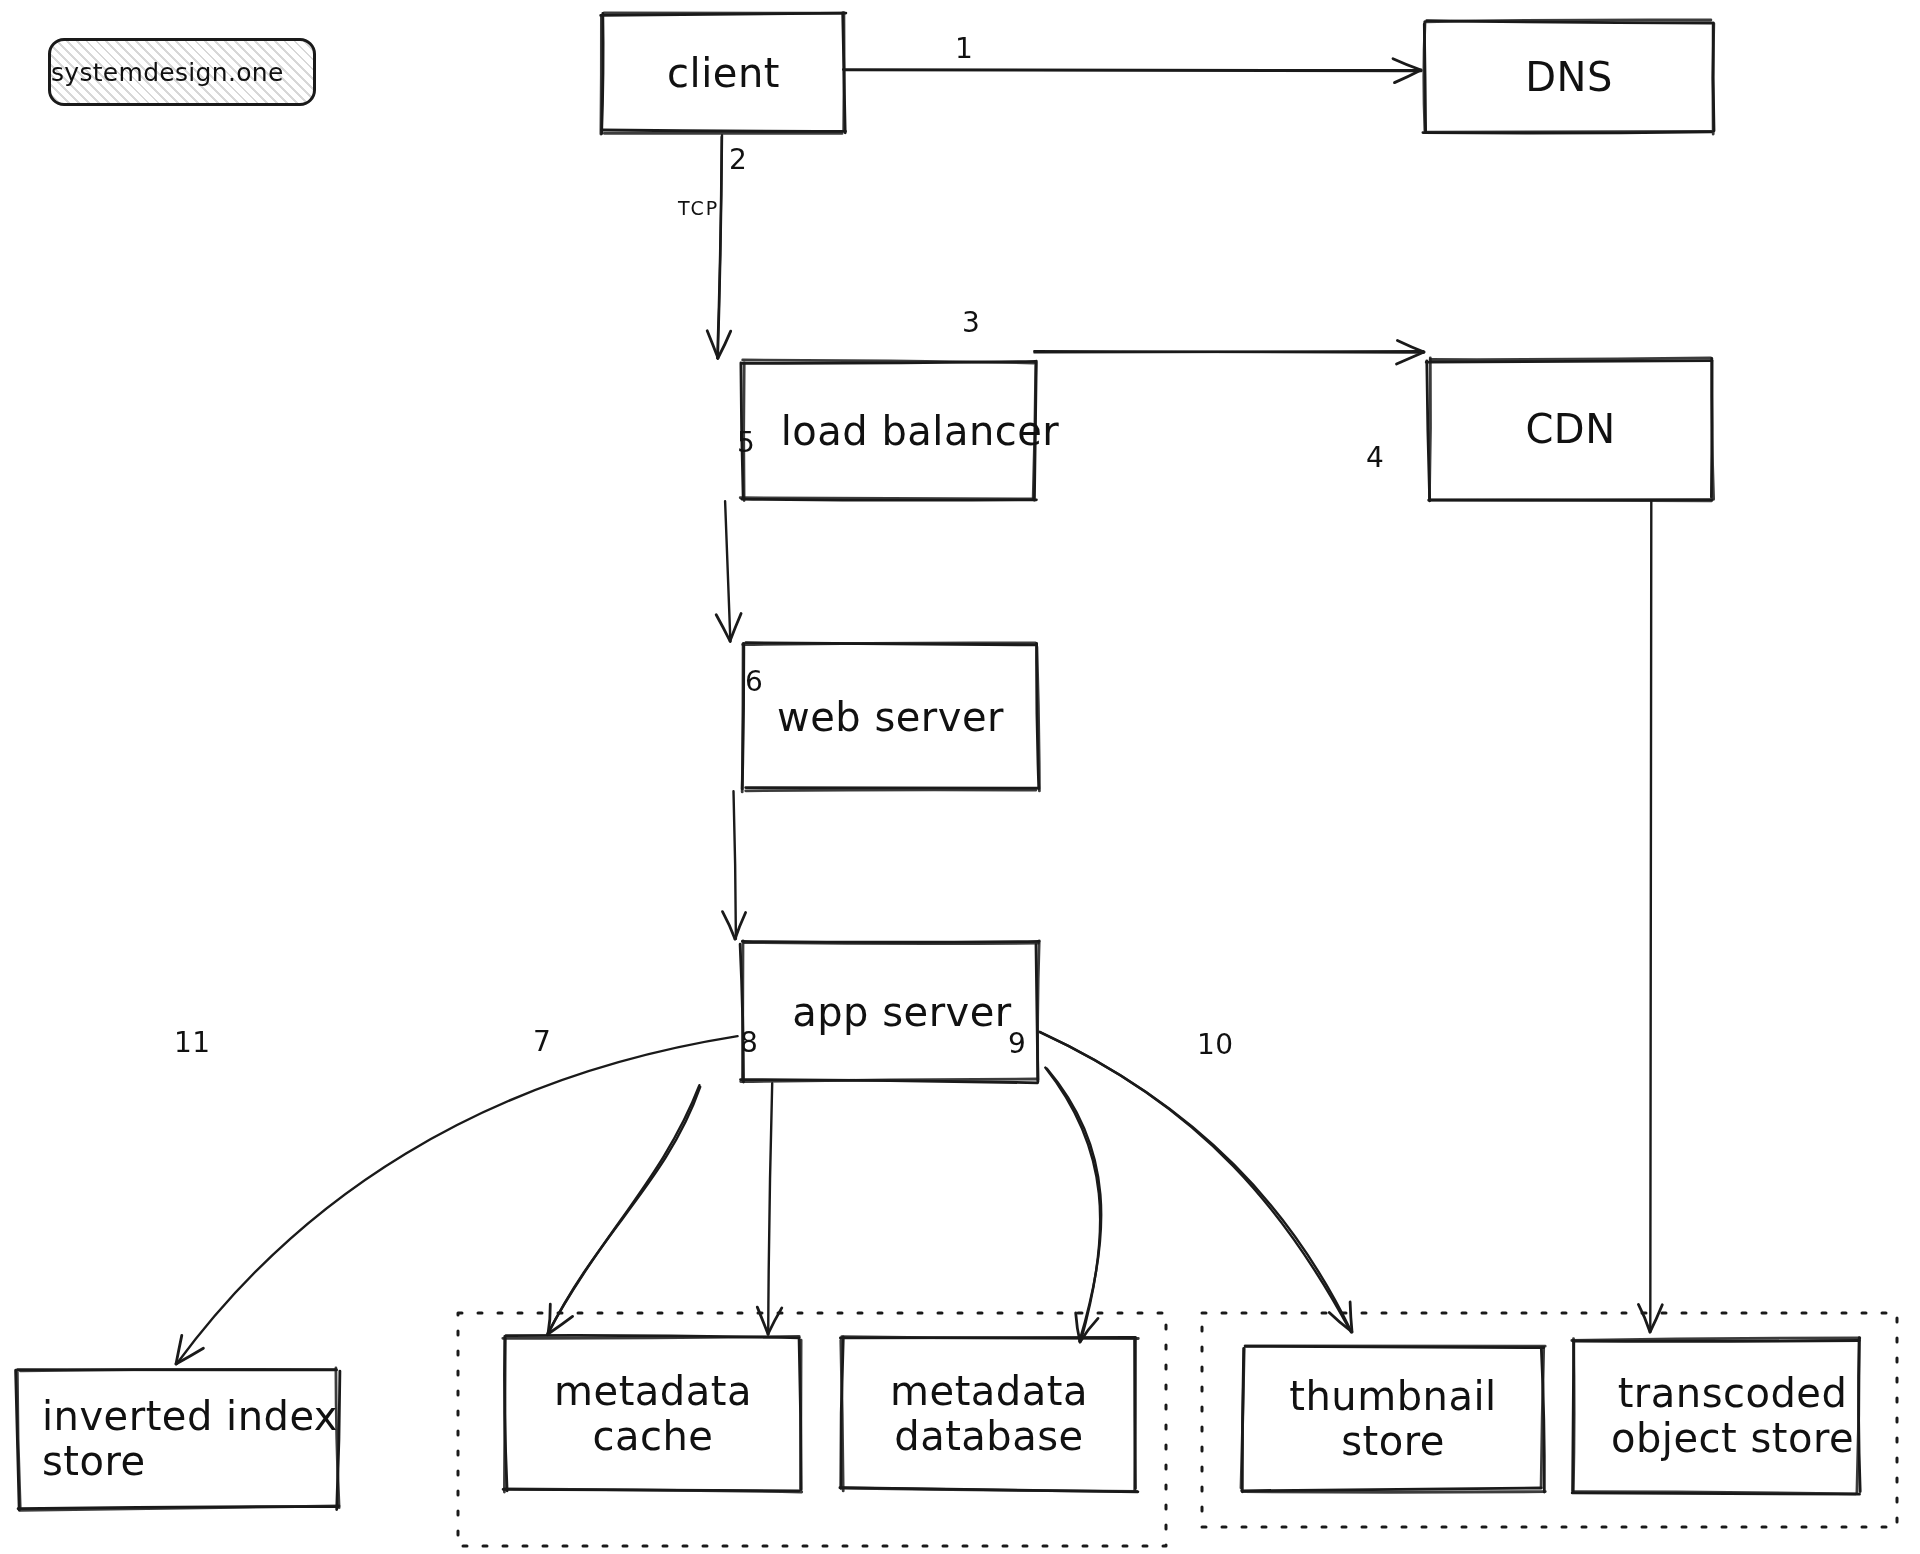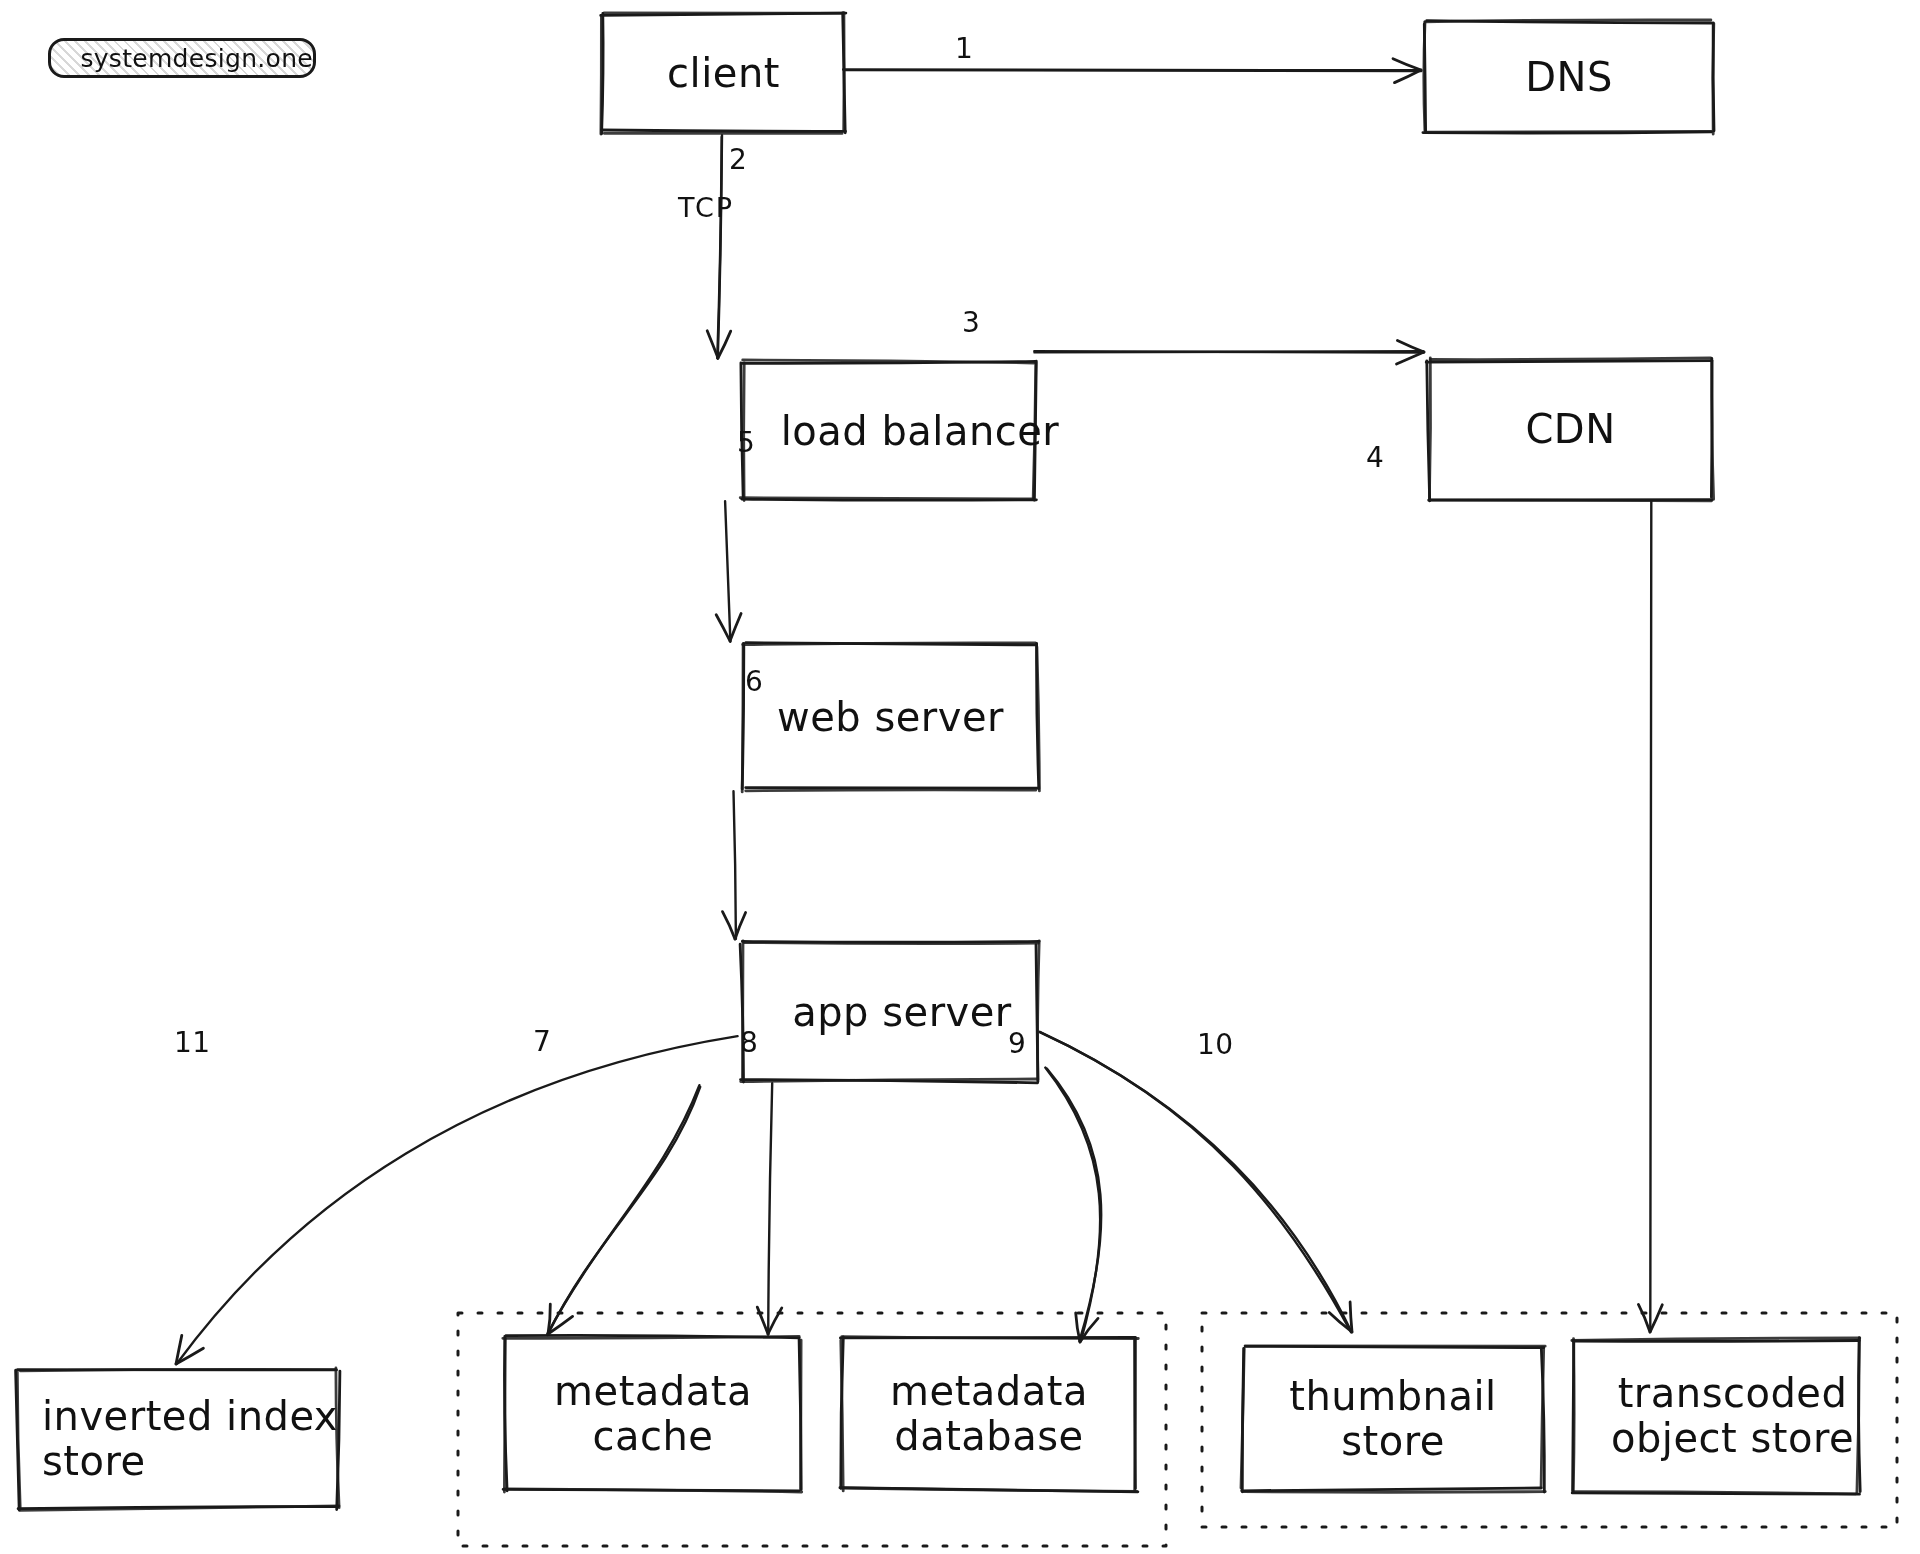--- a/index.html
+++ b/index.html
@@ -45,32 +45,32 @@
   .edge-label {
     font-size: 28px;
     line-height: 30px;
     letter-spacing: 0.5px;
   }
   .badge {
     position: absolute;
     left: 48px;
     top: 38px;
     width: 268px;
-    height: 40px;
+    height: 68px;
     border: 3px solid #1a1a1a;
     border-radius: 16px;
     background-color: #f2f2f2;
     background-image: repeating-linear-gradient(
        45deg,
        #ffffff 0px, #ffffff 5px,
        #d8d8d8 5px, #d8d8d8 7px);
     box-sizing: border-box;
     display: flex;
     align-items: center;
-    justify-content: flex-end;
+    justify-content: flex-start;
   }
   .badge-label {
     position: static;
     font-size: 25px;
     letter-spacing: 0.3px;
     color: #111111;
   }
 </style>
 </head>
 <body>
@@ -231,21 +231,21 @@
 database</span></div>
     <div class="node-label" style="left: 1243px; top: 1348px; width: 300px; height: 142px;"><span>thumbnail
 store</span></div>
     <div class="node-label" style="left: 1572px; top: 1340px; width: 321px; height: 152px;"><span>transcoded
 object store</span></div>
   </div>
 
 <div id="edge-labels">
     <div class="edge-label" style="left: 955px; top: 34px;">1</div>
     <div class="edge-label" style="left: 729px; top: 145px;">2</div>
-    <div class="edge-label" style="left: 678px; top: 193px; font-size: 27px; letter-spacing: 2px;">TCP</div>
+    <div class="edge-label" style="left: 678px; top: 193px; font-size: 19px; letter-spacing: 2px;">TCP</div>
     <div class="edge-label" style="left: 962px; top: 308px;">3</div>
     <div class="edge-label" style="left: 1366px; top: 443px;">4</div>
     <div class="edge-label" style="left: 737px; top: 428px;">5</div>
     <div class="edge-label" style="left: 745px; top: 667px;">6</div>
     <div class="edge-label" style="left: 533px; top: 1027px;">7</div>
     <div class="edge-label" style="left: 740px; top: 1028px;">8</div>
     <div class="edge-label" style="left: 1008px; top: 1029px;">9</div>
     <div class="edge-label" style="left: 1197px; top: 1030px;">10</div>
     <div class="edge-label" style="left: 174px; top: 1028px;">11</div>
   </div>

